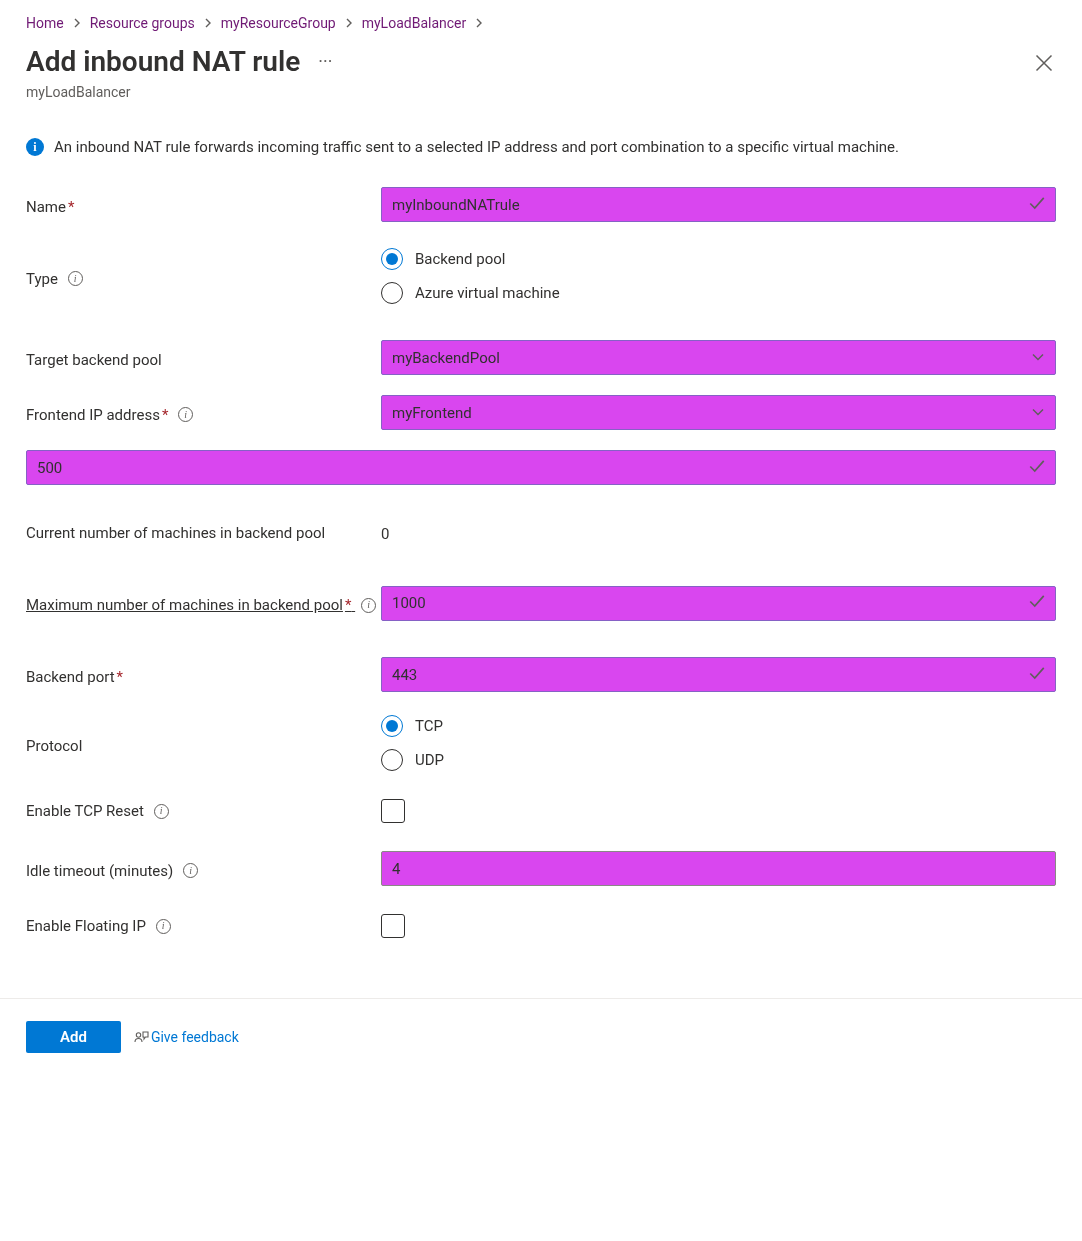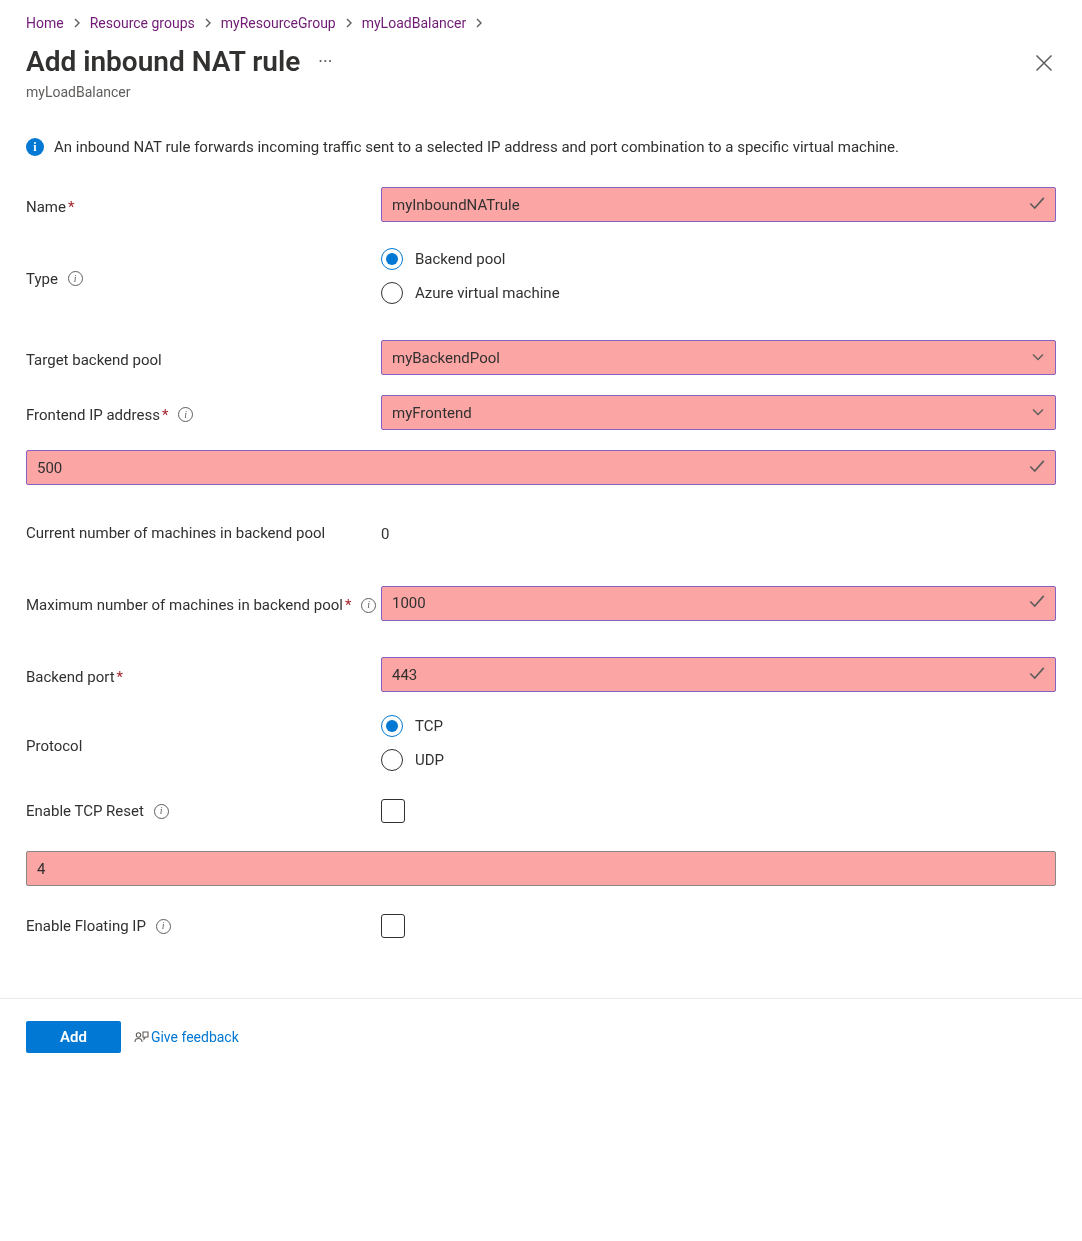--- a/index.html
+++ b/index.html
@@ -126,21 +126,21 @@
     
     .txt {
       width: 100%;
       height: 35px;
       border: 1px solid #8a8886;
       border-radius: 2px;
       padding: 0 36px 0 10px;
       font-size: 15px;
       color: #323130;
       font-family: inherit;
-      background: #fca5a5;
+      background: #d946ef;
     }
     .txt.validated { border-color: #8661c5; }
     .txt.plain { border-color: #8a8886; }
 
     .input-wrap { position: relative; }
     .input-wrap .field-icon {
       position: absolute;
       right: 10px;
       top: 50%;
       transform: translateY(-50%);
@@ -349,21 +349,21 @@
   </div>
 </div>
 
 <div class="form-row tall">
   <div class="label-col">Current number of machines in backend pool</div>
   <div class="field-col">
     <div class="static-value">0</div>
   </div>
 </div>
 
-<div class="form-row tall" style="margin-bottom:28px;">
+<div class="form-row tall" style="margin-bottom:28px;text-decoration:underline;">
   <div class="label-col">
     <span>Maximum number of machines in backend pool</span><span class="required">*</span>
     <span class="hint-icon">i</span>
   </div>
   <div class="field-col">
     <div class="input-wrap">
       <input class="txt validated" value="1000" style="">
       <span class="field-icon">
         <svg width="18" height="18" viewBox="0 0 16 16">
             <path d="M2 8 L6 12 L14 3" fill="none" stroke="#605e5c" stroke-width="1.5"></path>
@@ -409,20 +409,24 @@
   <div class="label-col">
     <span>Enable TCP Reset</span>
     <span class="hint-icon">i</span>
   </div>
   <div class="field-col">
     <div class="checkbox"></div>
   </div>
 </div>
 
 <div class="form-row" style="margin-bottom:24px;">
+  <div class="label-col">
+    <span>Idle timeout (minutes)</span>
+    <span class="hint-icon">i</span>
+  </div>
   <div class="field-col">
     <input class="txt plain" value="4" style="">
   </div>
 </div>
 
 <div class="form-row">
   <div class="label-col">
     <span>Enable Floating IP</span>
     <span class="hint-icon">i</span>
   </div>

